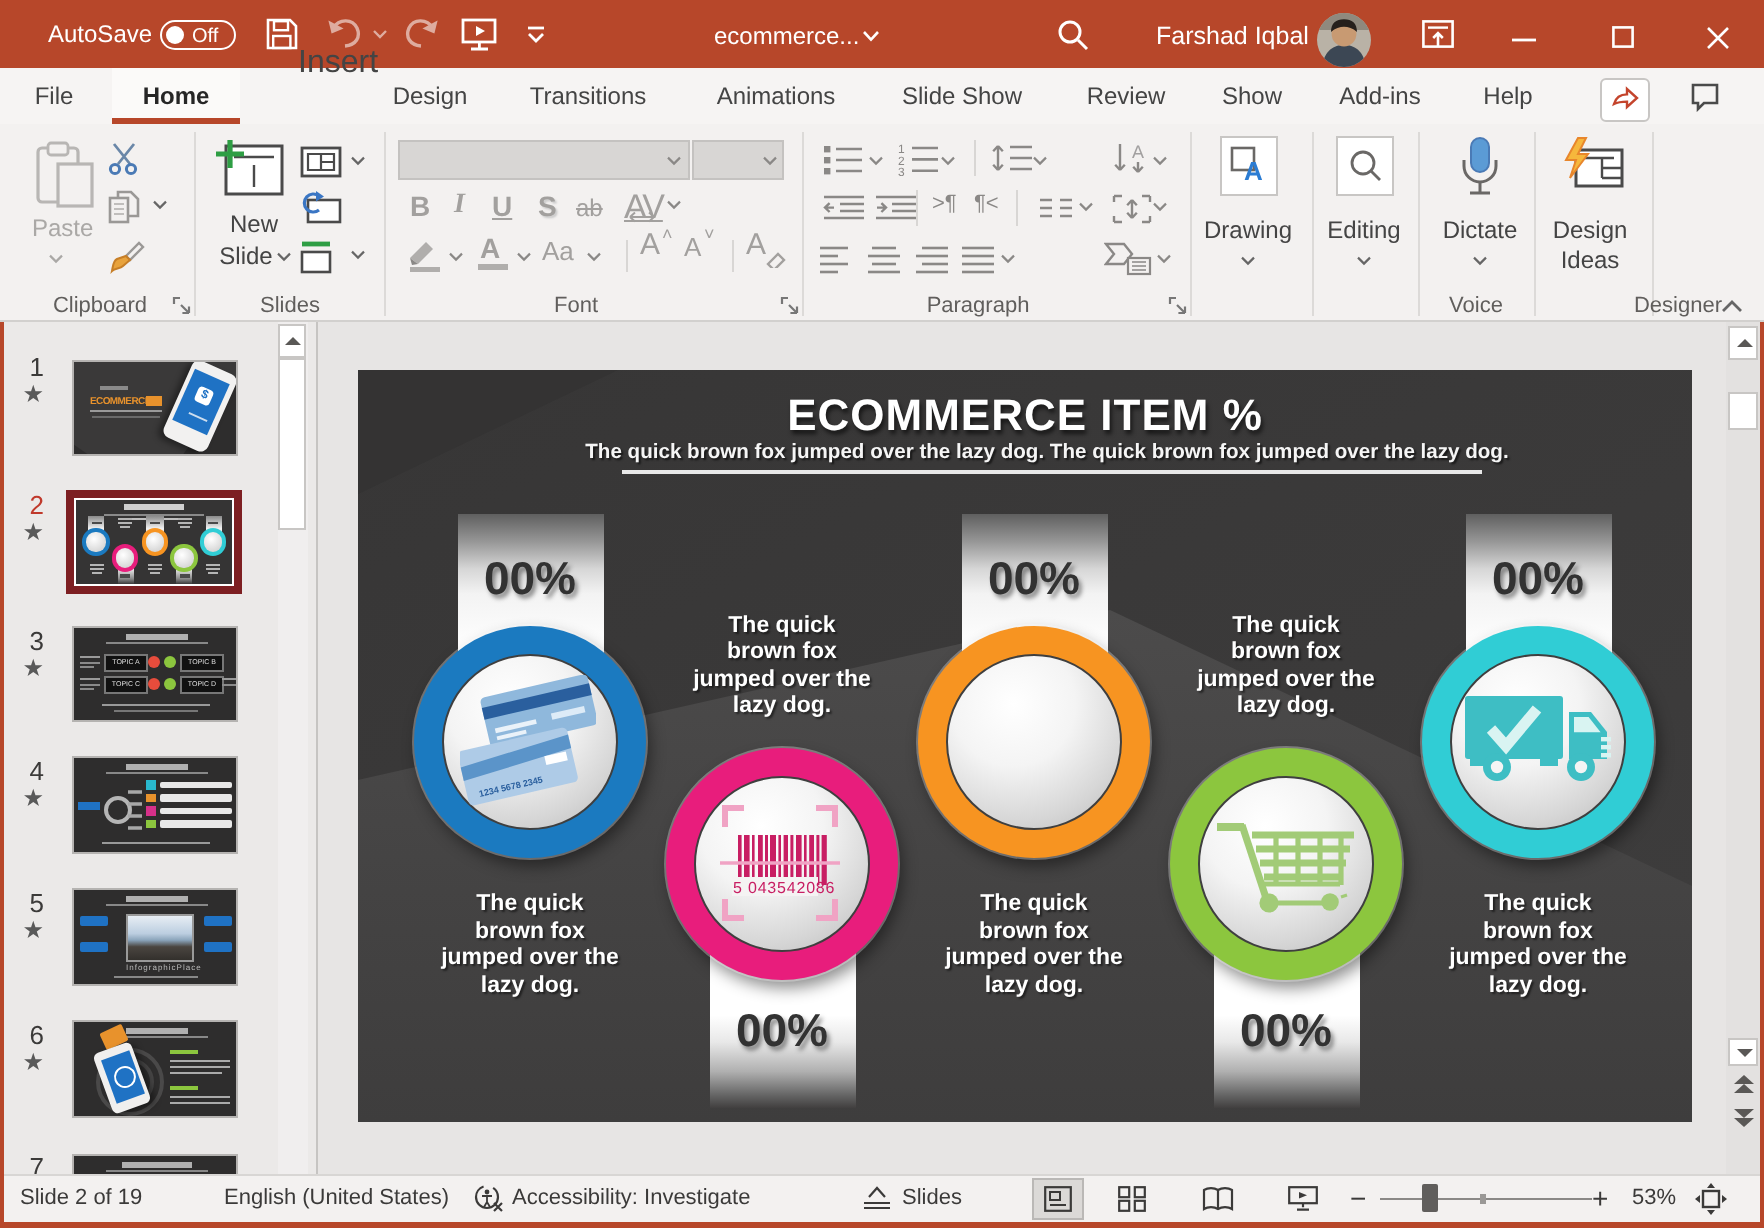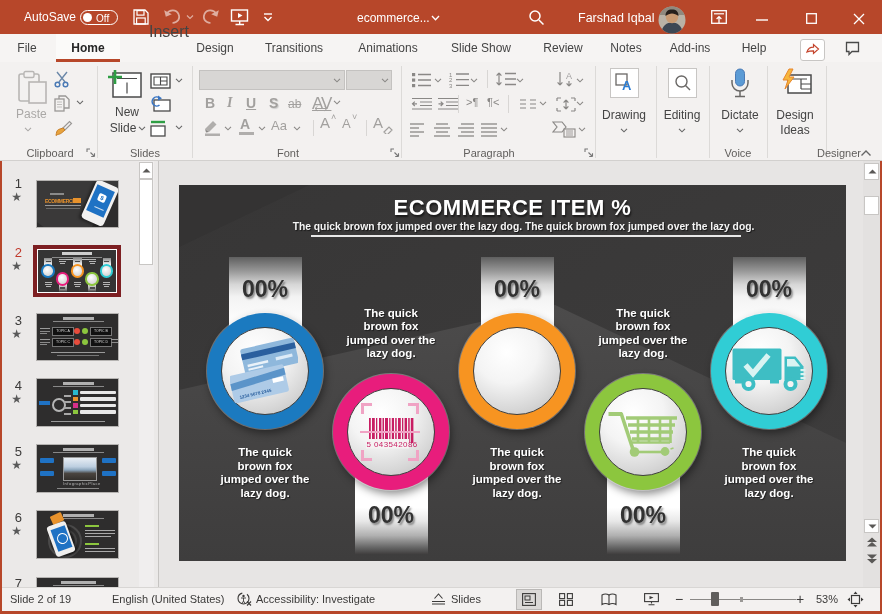--- a/index.html
+++ b/index.html
@@ -81,21 +81,21 @@
 <div class="abs" style="left:0;top:34px;width:882px;height:28px;background:#f6f4f3;"></div>
 <div class="abs" style="left:56px;top:34px;width:64px;height:28px;background:#fbfaf9;"></div>
 <div class="abs" style="left:27px;top:41px;transform:translateX(-50%);font-size:12px;color:#444;font-weight:normal;white-space:nowrap;">File</div>
 <div class="abs" style="left:88px;top:41px;transform:translateX(-50%);font-size:12px;color:#262626;font-weight:bold;white-space:nowrap;">Home</div>
 <div class="abs" style="left:149px;top:23px;transform:translateX(-50%);font-size:16px;color:#444;font-weight:normal;white-space:nowrap;margin-left:20px;">Insert</div>
 <div class="abs" style="left:215px;top:41px;transform:translateX(-50%);font-size:12px;color:#444;font-weight:normal;white-space:nowrap;">Design</div>
 <div class="abs" style="left:294px;top:41px;transform:translateX(-50%);font-size:12px;color:#444;font-weight:normal;white-space:nowrap;">Transitions</div>
 <div class="abs" style="left:388px;top:41px;transform:translateX(-50%);font-size:12px;color:#444;font-weight:normal;white-space:nowrap;">Animations</div>
 <div class="abs" style="left:481px;top:41px;transform:translateX(-50%);font-size:12px;color:#444;font-weight:normal;white-space:nowrap;">Slide Show</div>
 <div class="abs" style="left:563px;top:41px;transform:translateX(-50%);font-size:12px;color:#444;font-weight:normal;white-space:nowrap;">Review</div>
-<div class="abs" style="left:626px;top:41px;transform:translateX(-50%);font-size:12px;color:#444;font-weight:normal;white-space:nowrap;">Notes</div>
+<div class="abs" style="left:626px;top:41px;transform:translateX(-50%);font-size:12px;color:#444;font-weight:normal;white-space:nowrap;">Show</div>
 <div class="abs" style="left:690px;top:41px;transform:translateX(-50%);font-size:12px;color:#444;font-weight:normal;white-space:nowrap;">Add-ins</div>
 <div class="abs" style="left:754px;top:41px;transform:translateX(-50%);font-size:12px;color:#444;font-weight:normal;white-space:nowrap;">Help</div>
 <div class="abs" style="left:56px;top:59px;width:64px;height:3px;background:#b7472a;"></div>
 
 <div class="abs" style="left:800px;top:39px;width:23px;height:20px;border:1px solid #c8c6c4;border-radius:3px;background:#fff;">
  <svg width="23" height="20" viewBox="0 0 23 20">
   <path d="M6 12 C7 8.5 9.5 7.2 12.5 7.2 L12.5 4.5 L17.5 9 L12.5 13.5 L12.5 10.8 C10 10.8 8 11 6 12 Z" fill="none" stroke="#c4442c" stroke-width="1.2"></path>
  </svg>
 </div>
 <svg class="abs" style="left:845px;top:41px;" width="15" height="15" viewBox="0 0 15 15">

